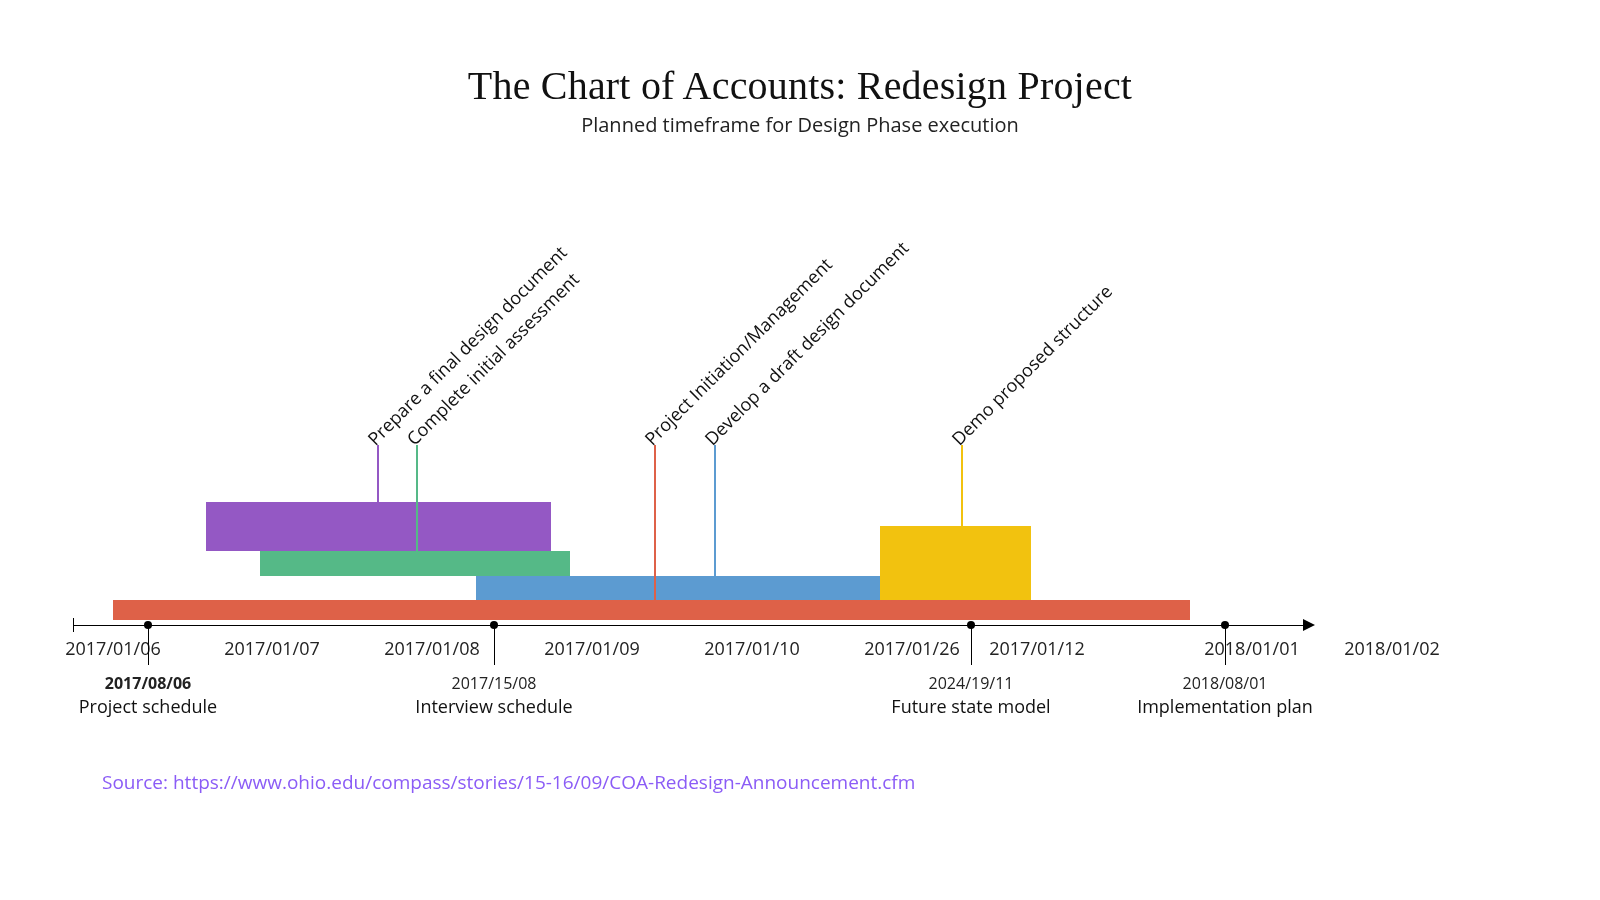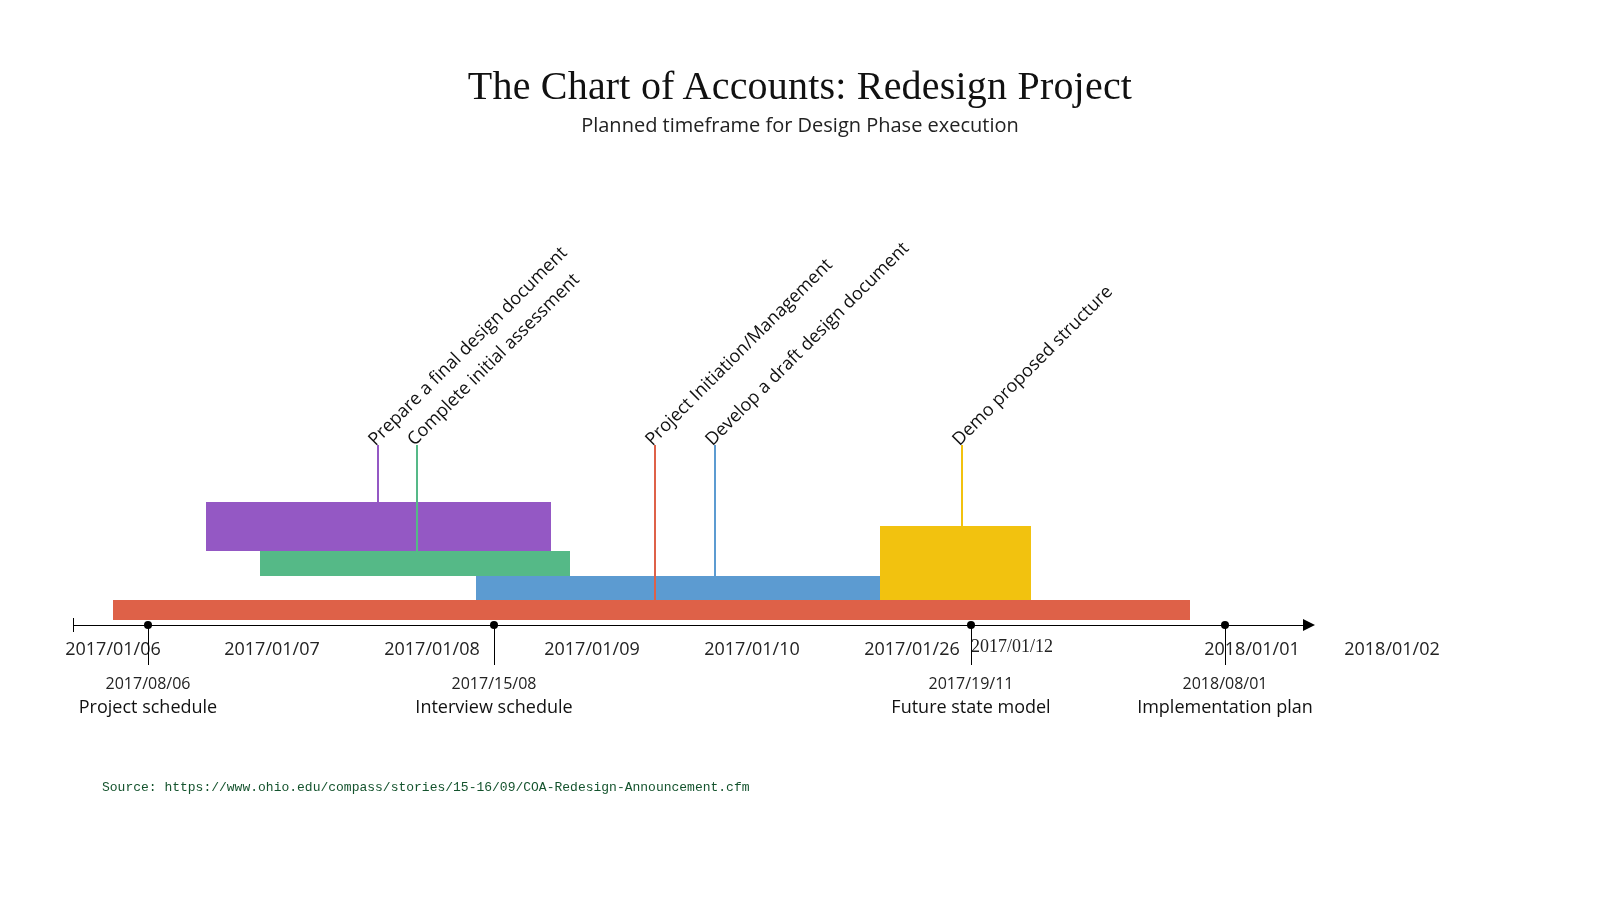--- a/index.html
+++ b/index.html
@@ -90,23 +90,22 @@
   .axis-start {
     position: absolute;
     width: 1px;
     height: 14px;
     background: #000;
   }
   .source {
     position: absolute;
     left: 102px;
     bottom: 105px;
-    font-size: 13px;
-    color: #14532d;
-    font-family: Liberation Mono, monospace;
+    font-size: 19px;
+    color: #8b5cf6;
   }
 </style>
 </head>
 <body>
 
 <div class="chart">
 
   <div class="title">The Chart of Accounts: Redesign Project</div>
   <div class="subtitle">Planned timeframe for Design Phase execution</div>
 
@@ -138,37 +137,37 @@
               border-top:6px solid transparent; border-bottom:6px solid transparent; border-left:12px solid #000;"></div>
 
   <div class="axis-start" style="left:73px; top:618px;"></div>
 
   <div class="tick-label" style="left:113px; top:636px;">2017/01/06</div>
   <div class="tick-label" style="left:272px; top:636px;">2017/01/07</div>
   <div class="tick-label" style="left:432px; top:636px;">2017/01/08</div>
   <div class="tick-label" style="left:592px; top:636px;">2017/01/09</div>
   <div class="tick-label" style="left:752px; top:636px;">2017/01/10</div>
   <div class="tick-label" style="left:912px; top:636px;">2017/01/26</div>
-  <div class="tick-label" style="left:1012px; top:636px;font-family:Liberation Serif, serif;">2017/01/12</div>
+  <div class="tick-label" style="left:1037px; top:636px;">2017/01/12</div>
   <div class="tick-label" style="left:1232px; top:636px;margin-left:20px;">2018/01/01</div>
   <div class="tick-label" style="left:1392px; top:636px;">2018/01/02</div>
 
   <div class="tick-major" style="left:148px; top:625px;"></div>
   <div class="milestone-line" style="left:148px; top:625px; height:40px;"></div>
-  <div class="milestone-date" style="left:148px; top:672px;">2017/08/06</div>
+  <div class="milestone-date" style="left:148px; top:672px;font-weight:bold;">2017/08/06</div>
   <div class="milestone-label" style="left:148px; top:694px;">Project schedule</div>
 
   <div class="tick-major" style="left:494px; top:625px;"></div>
   <div class="milestone-line" style="left:494px; top:625px; height:40px;"></div>
   <div class="milestone-date" style="left:494px; top:672px;">2017/15/08</div>
   <div class="milestone-label" style="left:494px; top:694px;">Interview schedule</div>
 
   <div class="tick-major" style="left:971px; top:625px;"></div>
   <div class="milestone-line" style="left:971px; top:625px; height:40px;"></div>
-  <div class="milestone-date" style="left:971px; top:672px;">2017/19/11</div>
+  <div class="milestone-date" style="left:971px; top:672px;">2024/19/11</div>
   <div class="milestone-label" style="left:971px; top:694px;text-align:center;">Future state model</div>
 
   <div class="tick-major" style="left:1225px; top:625px;"></div>
   <div class="milestone-line" style="left:1225px; top:625px; height:40px;"></div>
   <div class="milestone-date" style="left:1225px; top:672px;">2018/08/01</div>
   <div class="milestone-label" style="left:1225px; top:694px;">Implementation plan</div>
 
   <div class="source">Source: https://www.ohio.edu/compass/stories/15-16/09/COA-Redesign-Announcement.cfm</div>
 </div>
 

